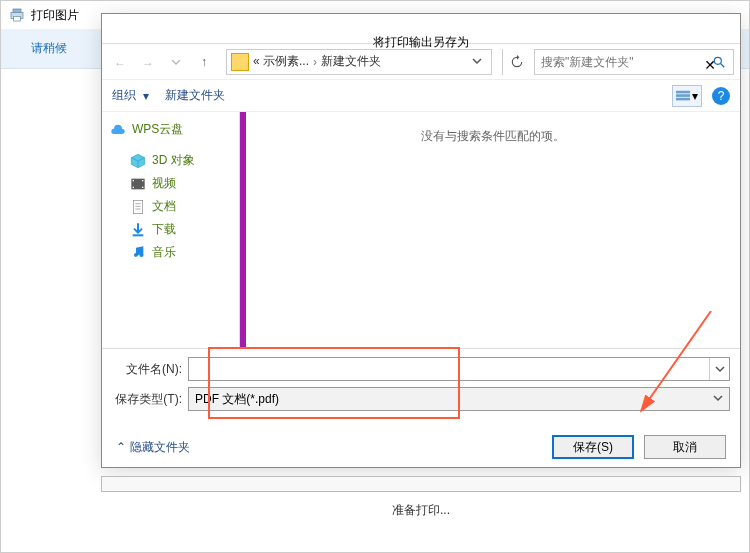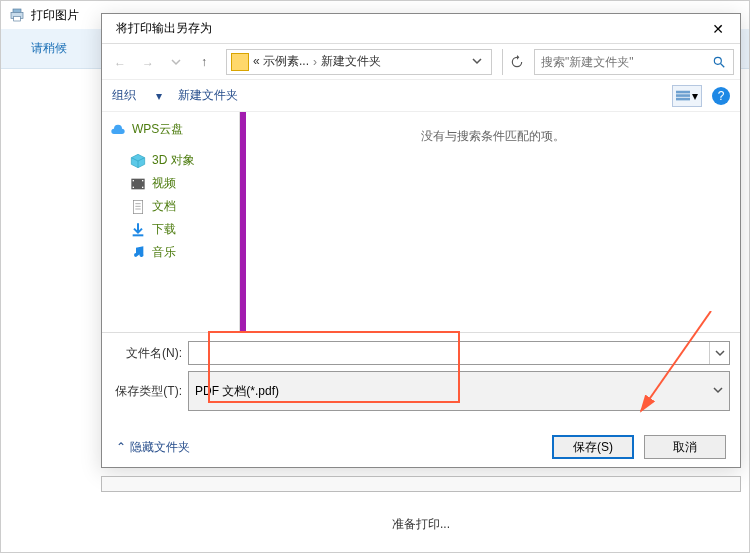--- a/index.html
+++ b/index.html
@@ -7,72 +7,72 @@
 
 .outer-window { width: 750px; height: 553px; border: 1px solid #ccc; position: relative; }
 
 .outer-title { height: 28px; display: flex; align-items: center; padding: 0 8px; gap: 6px; }
 .outer-title .printer-icon { width: 16px; height: 16px; }
 
 .wait-bar { background: #eaf3fb; height: 40px; display: flex; align-items: center; padding-left: 30px; color: #1a6fb6; font-size: 14px; border-bottom: 1px solid #d6e4f0; }
 
 .dialog { position: absolute; left: 100px; top: 12px; width: 640px; height: 455px; background: #fff; border: 1px solid #888; box-shadow: 0 4px 20px rgba(0,0,0,0.15); display: flex; flex-direction: column; }
 
-.dialog-title { height: 30px; display: flex; align-items: center; padding: 0 0; gap: 14px; border-bottom: 1px solid #ddd; }
+.dialog-title { height: 30px; display: flex; align-items: center; padding: 0 8px; gap: 6px; border-bottom: 1px solid #ddd; flex-direction: column; }
 .dialog-title .close { margin-left: auto; width: 44px; height: 28px; display:flex; align-items:center; justify-content:center; font-size: 14px; }
 
 .nav-row { height: 36px; display: flex; align-items: center; padding: 4px 6px; gap: 4px; border-bottom: 1px solid #eee; }
 .nav-btn { width: 24px; height: 24px; border: none; background: transparent; display: flex; align-items: center; justify-content: center; color: #555; }
 .nav-btn.disabled { color: #bbb; }
 .addr-bar { flex: 1; border: 1px solid #ccc; height: 26px; display: flex; align-items: center; padding: 0 4px; gap: 4px; margin: 0 6px; }
 .folder-ico { width: 18px; height: 18px; background:#ffd86b; border:1px solid #d9a400; }
 .crumb { color:#333; }
 .crumb-sep { color:#888; }
 .addr-drop { width:20px; text-align:center; color:#555; }
 .addr-refresh { width:28px; height:26px; border: none; border-left:1px solid #ccc; background:transparent; display:flex; align-items:center; justify-content:center; }
 .search-box { width: 200px; height: 26px; border:1px solid #ccc; display:flex; align-items:center; }
 .search-box input { flex:1; border:none; padding:0 6px; color:#888; outline:none; }
 .search-btn { width:28px; height:24px; border:none; background:transparent; display:flex; align-items:center; justify-content:center; }
 
 .toolbar-row { height: 32px; display:flex; align-items:center; padding: 0 10px; gap: 16px; border-bottom: 1px solid #eee; }
-.tool-item { color:#274e8c; display:flex; align-items:center; gap:20px; }
+.tool-item { color:#274e8c; display:flex; align-items:center; gap:7px; }
 .tool-right { margin-left:auto; display:flex; align-items:center; gap:10px; }
 .view-btn { width:30px; height:22px; border:1px solid #b5c7e0; background:#eef4fb; display:flex; align-items:center; justify-content:center; }
 .help-btn { width:18px; height:18px; border-radius:50%; background:#1e88e5; color:#fff; display:flex; align-items:center; justify-content:center; font-size:12px; }
 
 .main-area { flex:1; display:flex; min-height:0; }
 .tree-pane { width: 138px; border-right: 1px solid #ddd; padding: 6px 2px; overflow:auto; }
 .tree-item { display:flex; align-items:center; gap:6px; padding: 3px 6px; color:#4d7c0f; }
 .tree-item.sub { padding-left:26px; }
 .ico { width:16px; height:16px; display:flex; align-items:center; justify-content:center; }
 .ico-cloud svg, .ico-pc svg, .ico-3d svg, .ico-video svg, .ico-pic svg, .ico-doc svg, .ico-dl svg, .ico-music svg { width:16px; height:16px; }
 
 .list-pane { flex:1; display:flex; justify-content:center; padding-top: 16px; color:#666; position:relative; border-left: 6px solid #a21caf; }
 
 .bottom-form { border-top:1px solid #ddd; padding:8px 10px 10px; position:relative; }
 .form-row { display:flex; align-items:center; margin-bottom:6px;justify-content:center; }
 .form-label { width:76px; text-align:right; padding-right:6px; color:#333; }
 .file-input { flex:1; height:24px; border:1px solid #999; display:flex; align-items:center; background:#fff; }
 .file-input span.drop { width:20px; text-align:center; color:#555; border-left:1px solid #ccc; height:100%; display:flex; align-items:center; justify-content:center; }
-.type-select { flex:1; height:40px; border:1px solid #999; background:#f2f2f2; display:flex; align-items:center; padding:0 6px;gap:7px; }
+.type-select { flex:1; height:24px; border:1px solid #999; background:#f2f2f2; display:flex; align-items:center; padding:0 6px;gap:7px; }
 .type-select span.drop { margin-left:auto; color:#555; }
 
 .callout-box { position:absolute; border:2px solid #ff5b3a; left:106px; top:-2px; width:252px; height:72px; pointer-events:none; }
 
 .dialog-footer { display:flex; align-items:center; padding: 8px 14px; gap:10px; }
 .hide-folders { display:flex; align-items:center; gap:4px; color:#274e8c; }
 .footer-spacer { flex:1; }
 .btn { width:82px; height:24px; border:1px solid #999; background:#efefef; }
 .btn.primary { border:2px solid #0d6fc9; }
 
 .arrow { position:absolute; left:630px; top:310px; pointer-events:none; }
 
 .progress-area { position:absolute; left:100px; top:475px; width:640px; }
 .progress-bar { height:16px; border:1px solid #bbb; background:#f8f8f8; }
-.progress-text { text-align:center; margin-top:24px; color:#333; }
+.progress-text { text-align:center; margin-top:10px; color:#333; }
 </style>
 </head>
 <body>
 
 <div class="outer-window">
 
   <div class="outer-title">
     <span class="printer-icon">
       <svg viewBox="0 0 24 24">
           <rect x="6" y="3" width="12" height="5" fill="#8fb7d6" stroke="#5a7fa0"></rect>

